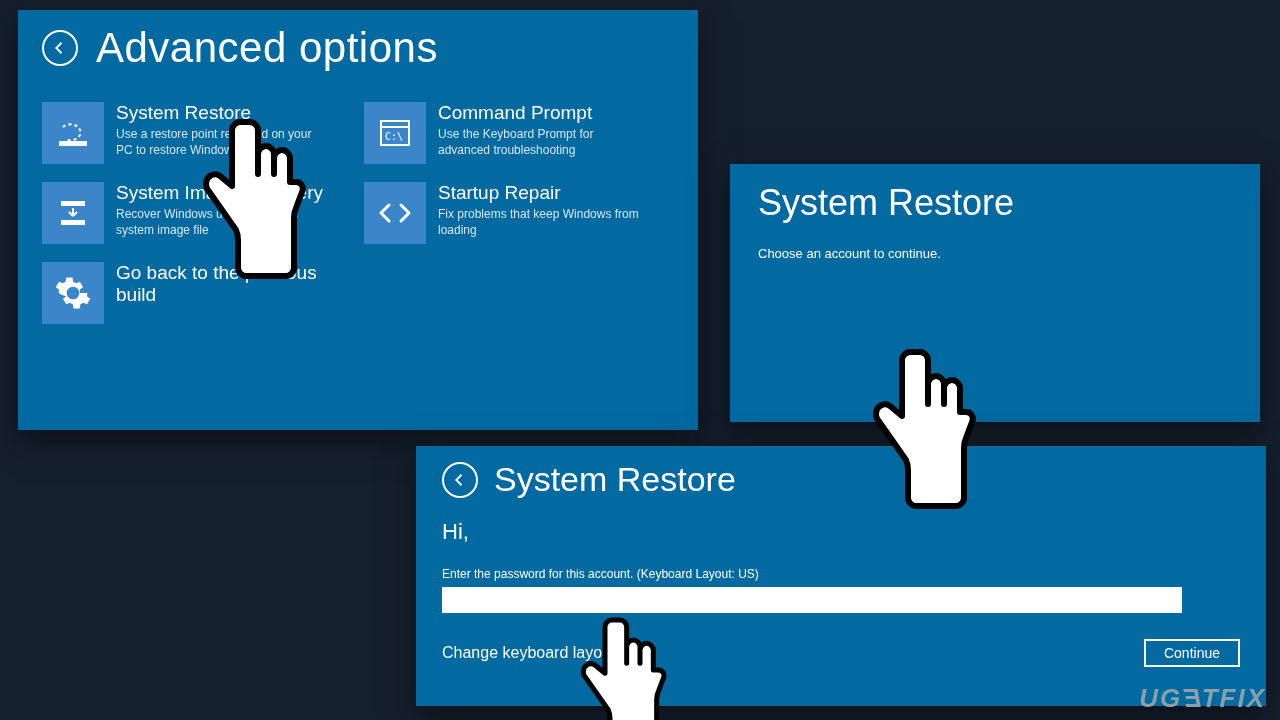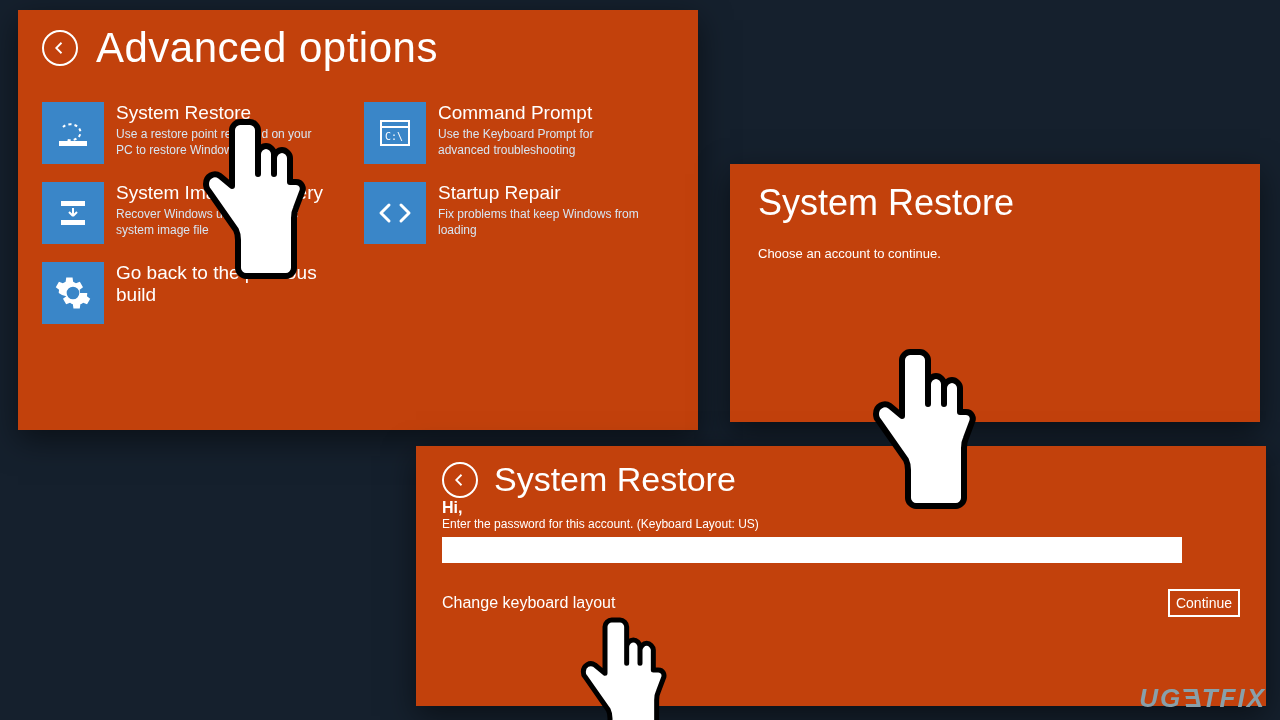--- a/index.html
+++ b/index.html
@@ -8,21 +8,21 @@
     height: 720px;
     background: #15202d;
     font-family: "Segoe UI", "Segoe UI Light", Arial, sans-serif;
     color: #fff;
     position: relative;
     overflow: hidden;
   }
   
   .panel {
     position: absolute;
-    background: #c2410c;
+    background: #0369a1;
     box-shadow: 0 10px 30px rgba(0,0,0,.5);
   }
   
   
   
   #panel1 { left: 18px; top: 10px; width: 680px; height: 420px; padding: 14px 24px 20px 24px; }
   .p1-header { display: flex; align-items: center; gap: 18px; }
   .back-btn {
     width: 36px; height: 36px; border: 2px solid #fff; border-radius: 50%;
     display:flex; align-items:center; justify-content:center; cursor:pointer;
@@ -51,32 +51,32 @@
   #panel2 { left: 730px; top: 164px; width: 530px; height: 258px; padding: 18px 28px; }
   .p2-title { font-weight:300; font-size:36px; }
   .p2-sub   { font-size:13px; margin-top:22px; }
 
   
   
   
   #panel3 { left: 416px; top: 446px; width: 850px; height: 260px; padding: 14px 26px; }
   .p3-header { display:flex; align-items:center; gap:16px; }
   .p3-title { font-weight:300; font-size:34px; }
-  .p3-greet { font-size:16px; font-weight:700; }
-  .p3-hint  { font-size:12px; }
+  .p3-greet { font-size:22px; margin-top:20px; font-weight:400; }
+  .p3-hint  { font-size:12px; margin-top:22px; }
   .pwd {
     width: 740px; height: 26px; margin-top:6px;
     background:#fff; border:none; outline:none;
     color:#000; font-size:14px; padding:2px 6px;
   }
   .p3-bottom { display:flex; justify-content:space-between; align-items:center; margin-top:26px; }
   .kb-link { font-size:16px; }
   .continue {
     border:2px solid #fff; background:transparent; color:#fff;
-    font-size:14px; padding:4px 6px; cursor:pointer;
+    font-size:14px; padding:4px 18px; cursor:pointer;
   }
 
   
   
   
   .cursor { position:absolute; pointer-events:none; }
 
   
   
   

